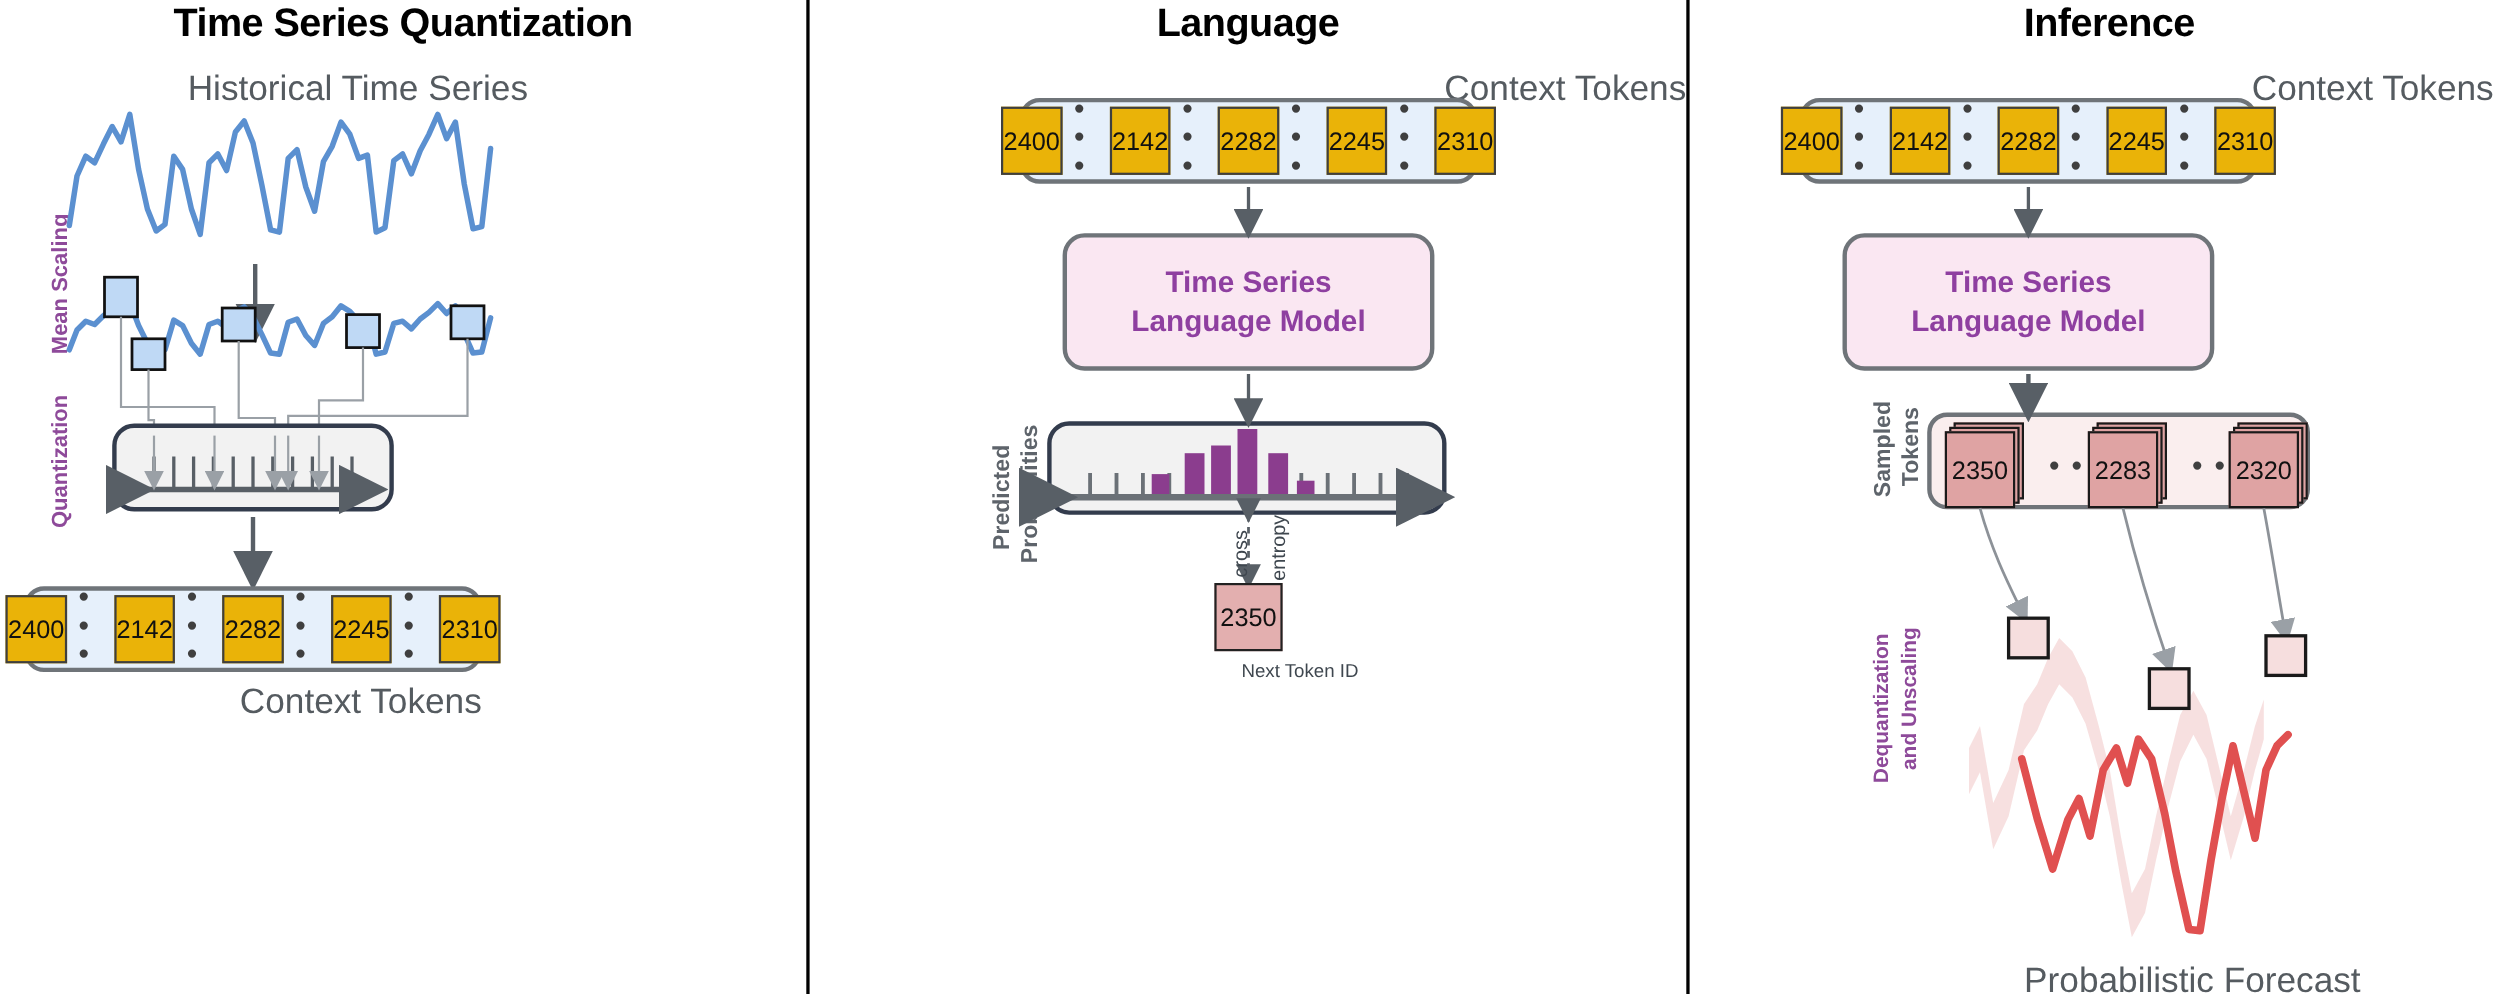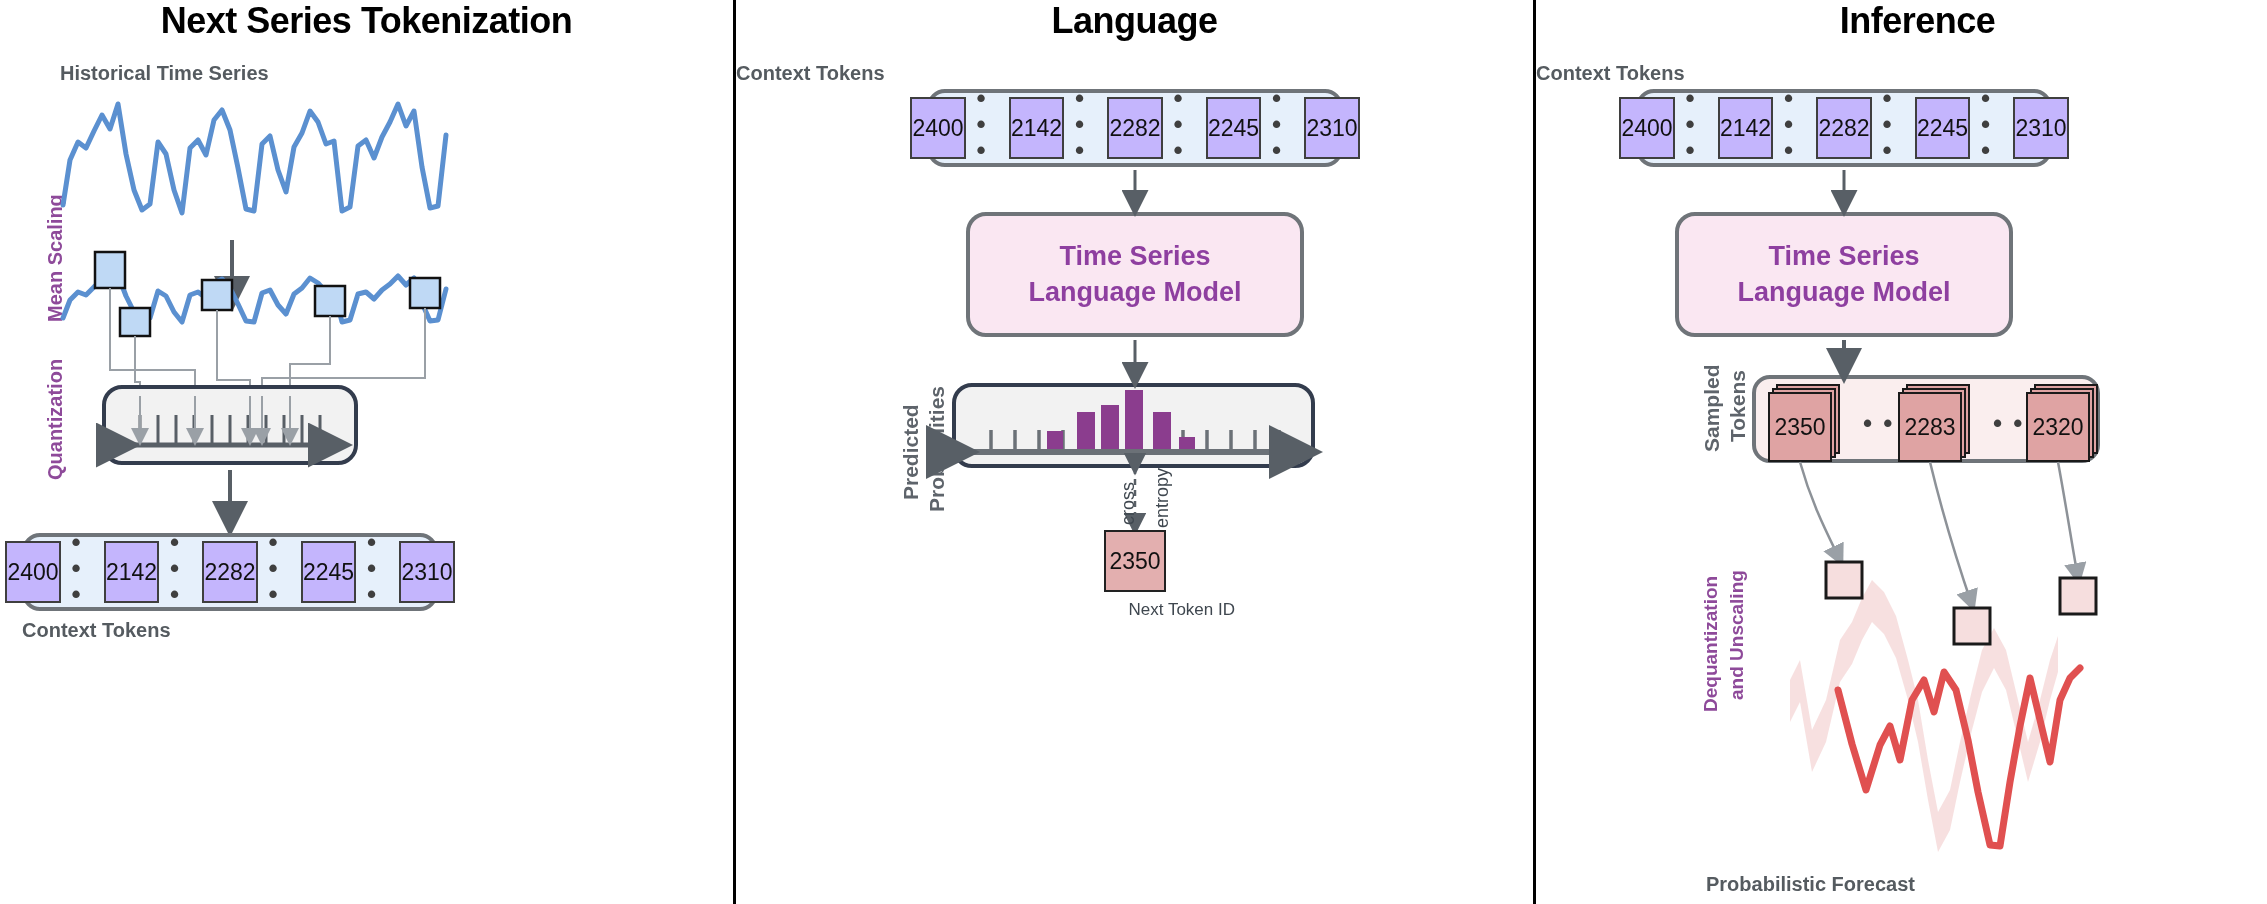--- a/index.html
+++ b/index.html
@@ -9,22 +9,22 @@
 
   .divider{position:absolute;top:0;width:3px;height:904px;background:#000000;}
 
   .panel-title{
     position:absolute;text-align:center;
     font-size:36px;font-weight:bold;color:#000000;letter-spacing:-0.5px;
     font-family:"Liberation Sans",sans-serif;
   }
 
   .section-label{
-    position:absolute;text-align:left;
-    font-size:20px;font-weight:bold;color:#555b60;
+    position:absolute;text-align:right;
+    font-size:32px;font-weight:normal;color:#555b60;
     font-family:"Liberation Sans",sans-serif;
   }
 
   .vlabel{
     position:absolute;
     font-size:20px;font-weight:bold;
     transform-origin:0 0;
     white-space:nowrap;
     font-family:"Liberation Sans",sans-serif;
   }
@@ -36,21 +36,21 @@
     position:absolute;
     background:#e6f0fb;
     border:4px solid #6f7479;
     border-radius:18px;
     box-sizing:border-box;
     display:flex;align-items:center;justify-content:center;
   }
   .token-row{display:flex;align-items:center;}
   .token{
     width:56px;height:62px;
-    background:#c4b5fd;
+    background:#eab308;
     border:2px solid #3f3f3f;
     display:flex;align-items:center;justify-content:center;
     font-size:23px;color:#111;
     font-family:"Liberation Sans",sans-serif;
     box-sizing:border-box;
   }
   .dots{
     font-size:26px;color:#3f3f3f;letter-spacing:3px;
     padding:0 11px;font-weight:bold;line-height:1;
     position:relative;top:-4px;
@@ -115,21 +115,21 @@
   svg{position:absolute;left:0;top:0;overflow:visible;}
 </style>
 </head>
 <body>
 
 <div class="canvas">
 
   <div class="divider" style="left:733px;"></div>
   <div class="divider" style="left:1533px;"></div>
 
-  <div class="panel-title" style="left:0px;top:0px;width:733px;">Next Series Tokenization</div>
+  <div class="panel-title" style="left:0px;top:0px;width:733px;">Time Series Quantization</div>
   <div class="panel-title" style="left:736px;top:0px;width:797px;">Language</div>
   <div class="panel-title" style="left:1552px;top:0px;width:731px;">Inference</div>
 
   <div class="section-label" style="left:60px;top:62px;width:420px;">Historical Time Series</div>
 
   <div class="vlabel purple" style="left:44px;top:322px;transform:rotate(-90deg);">Mean Scaling</div>
 
   <div class="vlabel purple" style="left:44px;top:480px;transform:rotate(-90deg);">Quantization</div>
 
   <svg width="733" height="904" style="left:0;top:0;">

